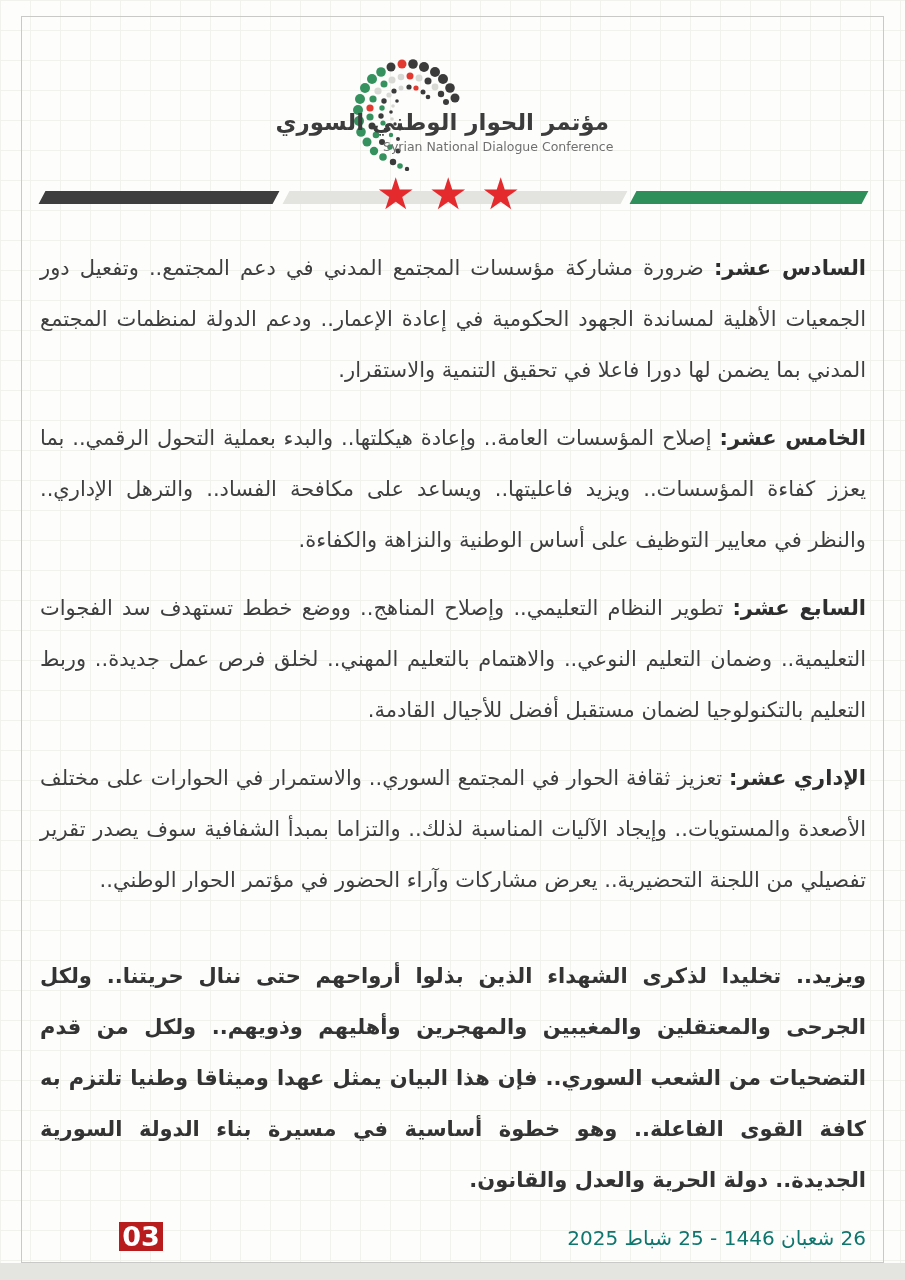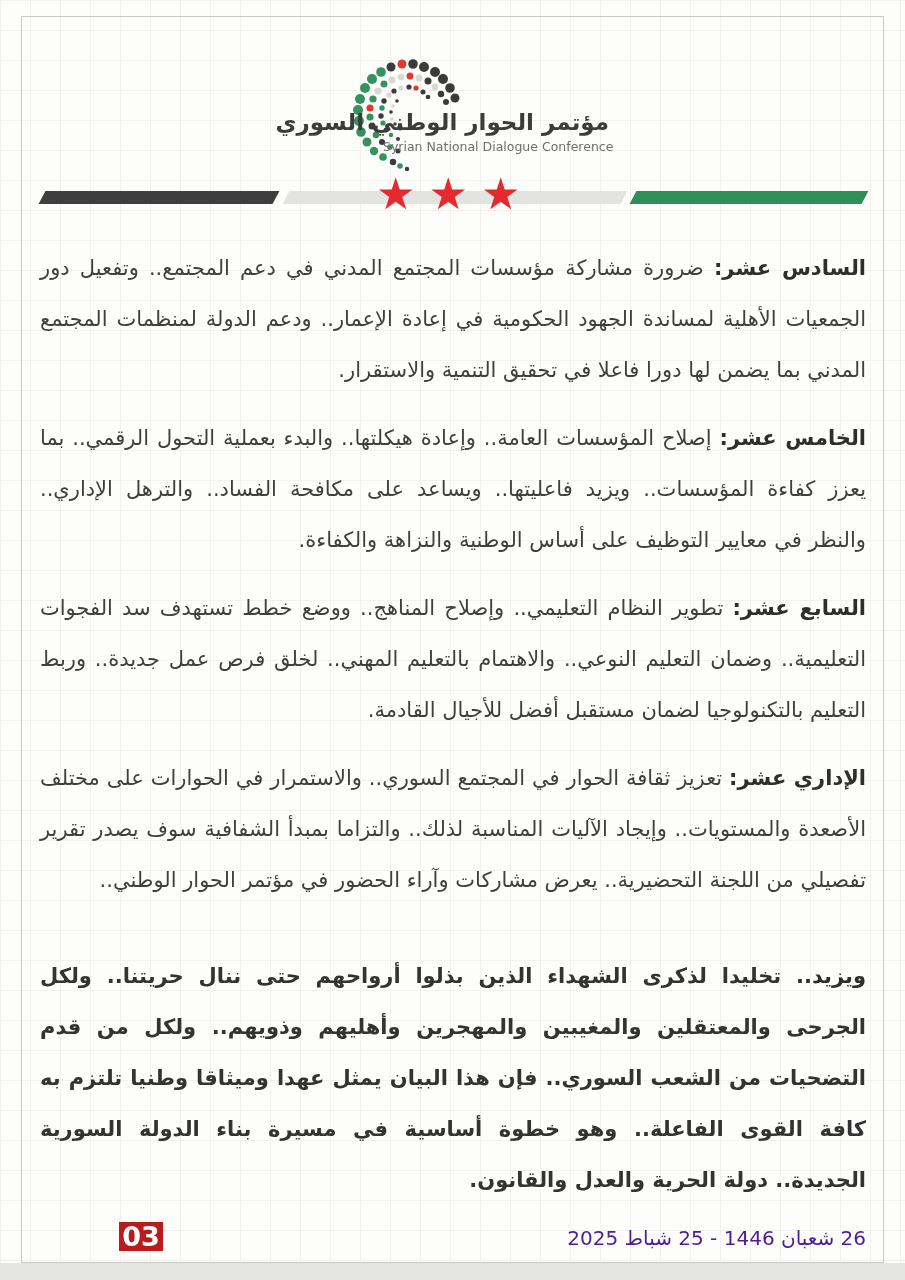--- a/index.html
+++ b/index.html
@@ -45,21 +45,21 @@
   
   .content{
     position:absolute;left:40px;top:243px;width:826px;z-index:2;
     direction:rtl;text-align:justify;color:#3f3f3f;
     font-size:21px;line-height:51px;
   }
   .content p{margin:0 0 17px 0;}
   .content p .lead{font-weight:bold;color:#2e2e2e;}
   .closing{font-weight:bold;color:#333;margin-top:45px !important;}
   .date-line{
-    direction:rtl;font-size:20px;color:#4c1d95;
+    direction:rtl;font-size:20px;color:#0f766e;
     line-height:30px;margin-top:0;
   }
 
   
   .page-num{
     position:absolute;left:80px;top:1222px;width:44px;height:29px;
     background:#b91c1c;color:#fff;font-weight:bold;font-size:27px;
     display:flex;align-items:center;justify-content:center;z-index:2;margin-left:39px;
   }
 </style>

